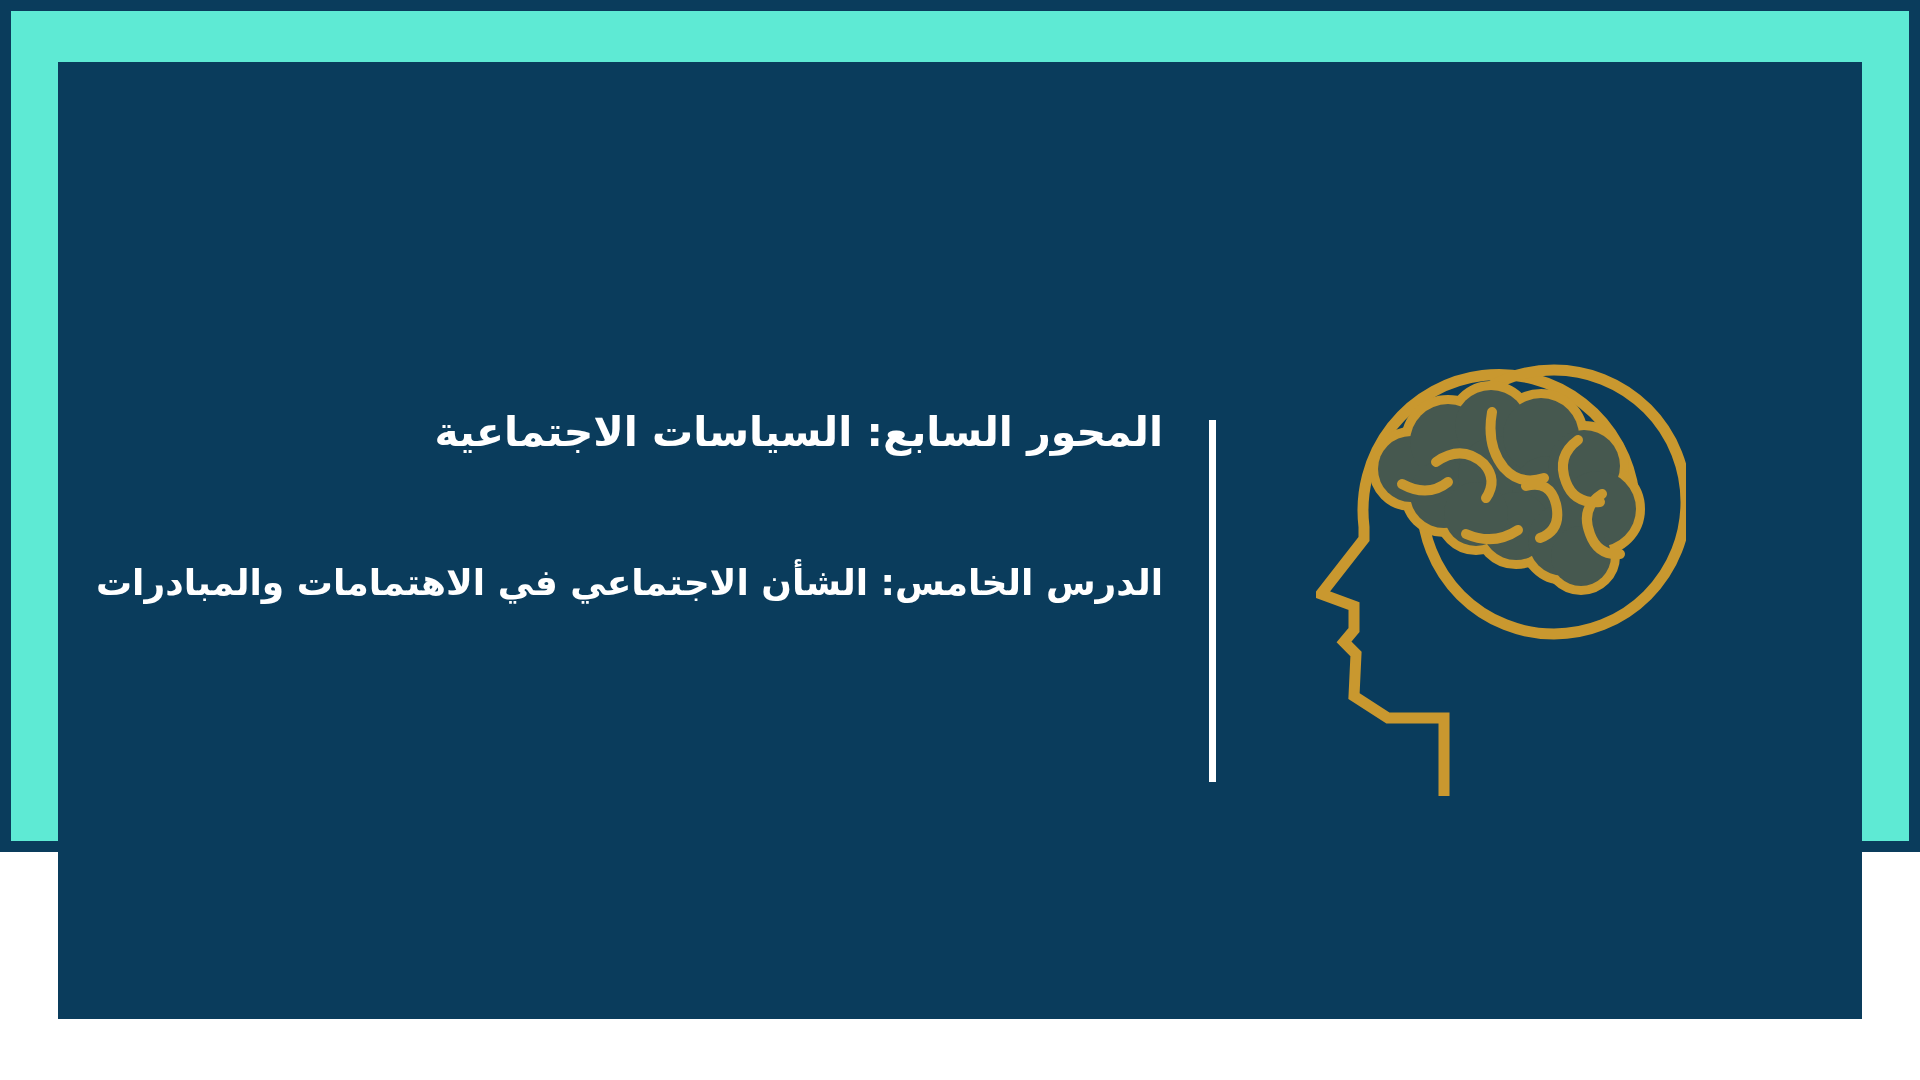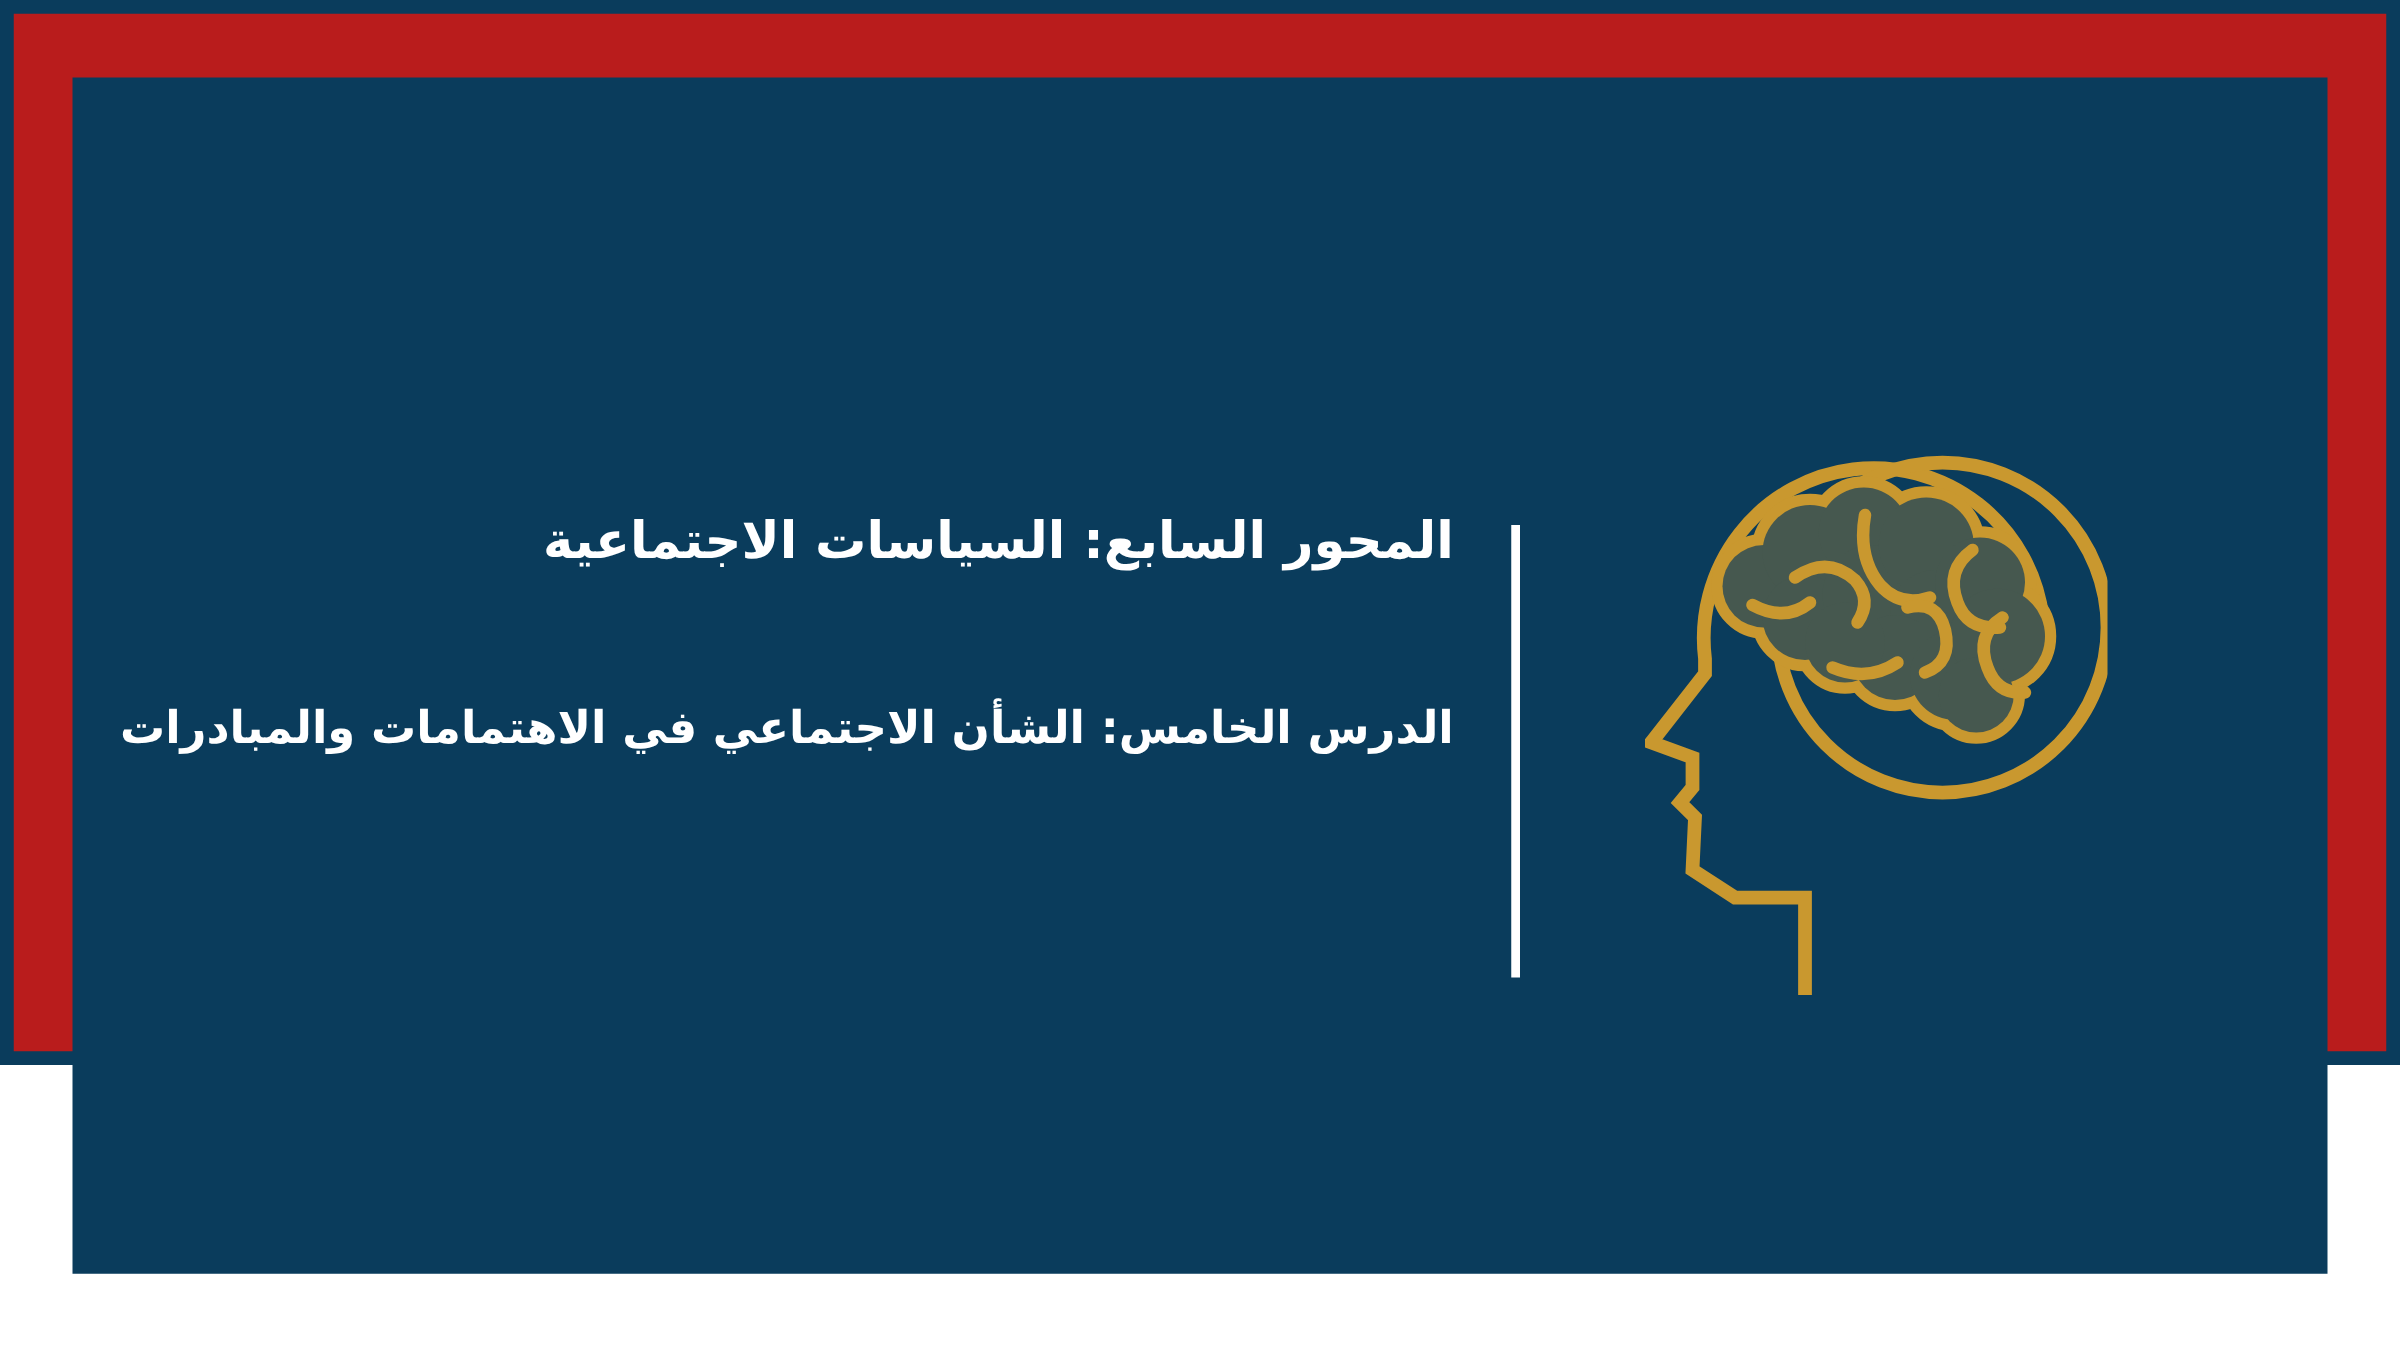--- a/index.html
+++ b/index.html
@@ -13,21 +13,21 @@
   body {
     font-family: "DejaVu Sans", "Liberation Sans", sans-serif;
     background: #ffffff;
   }
 
   
   .slide-root {
     position: relative;
     width: 1920px;
     height: 852px;
-    background: #b91c1c;
+    background: #5eead4;
     box-sizing: border-box;
     border: 11px solid #0a3c5c;
     text-decoration: underline;
   }
 
   
   .panel {
     position: absolute;
     left: 47px;
     top: 51px;

